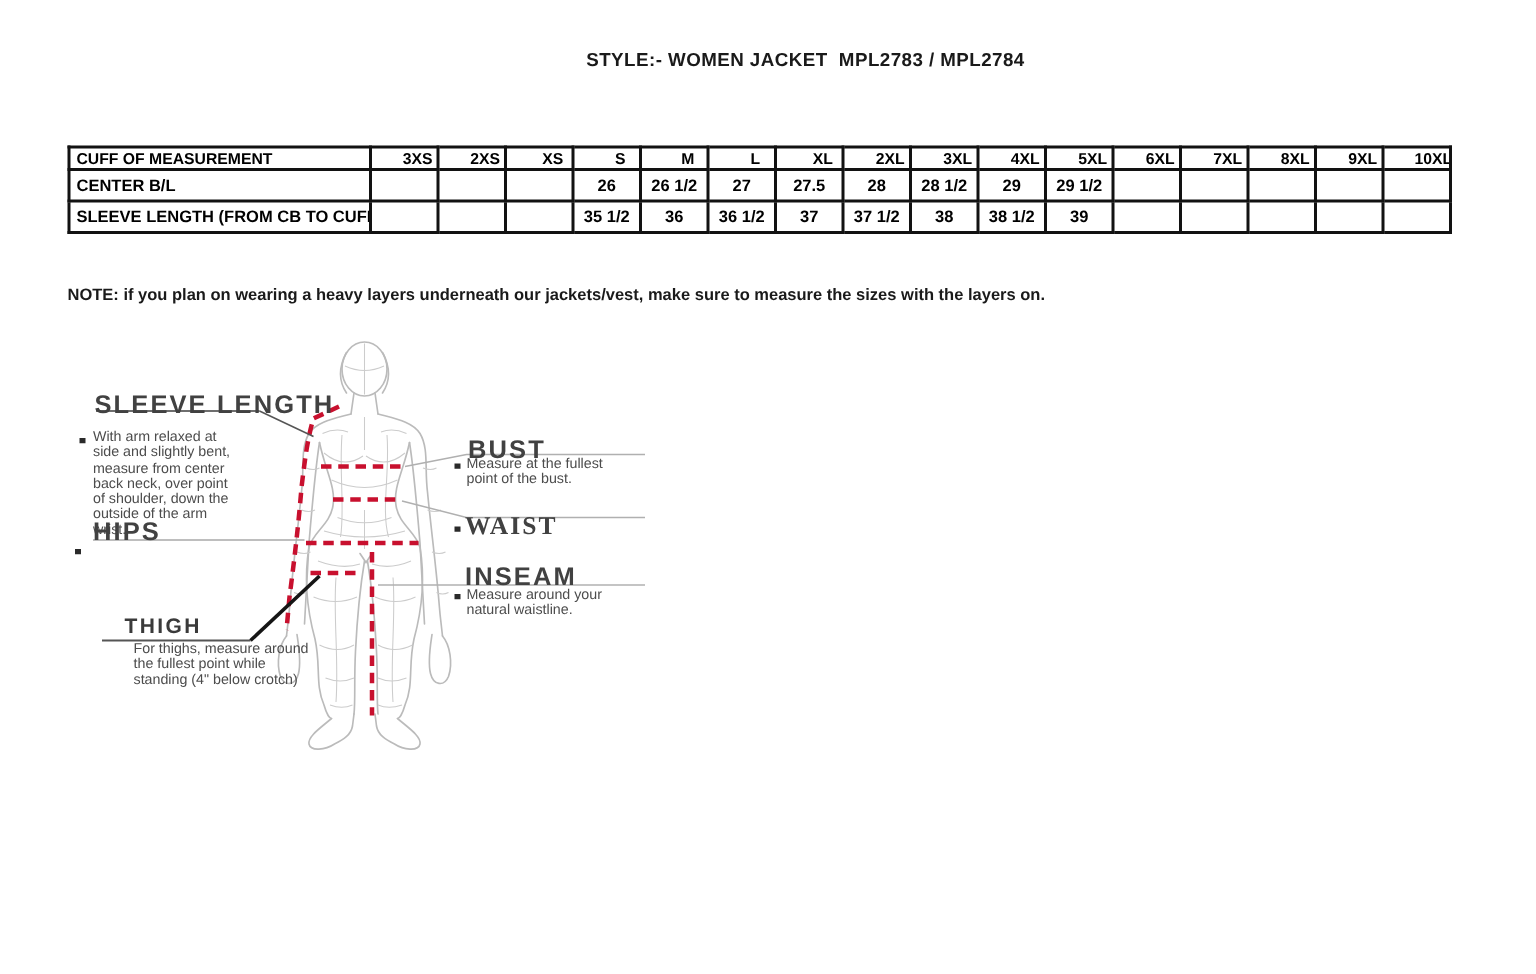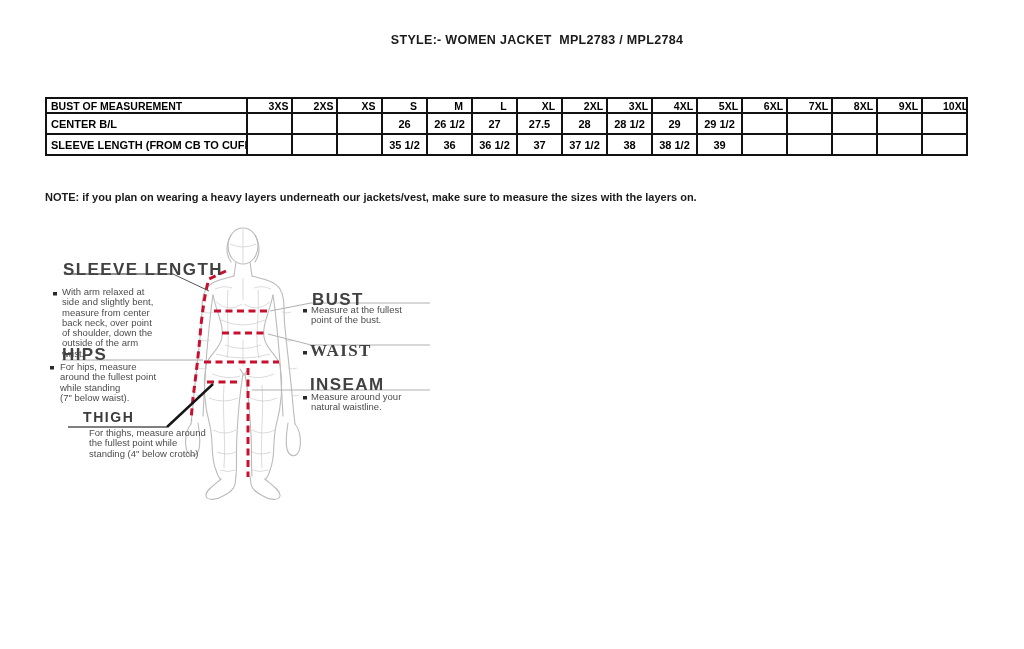--- a/index.html
+++ b/index.html
@@ -78,21 +78,21 @@
         <col>
         <col>
         <col>
         <col>
         <col>
         <col>
         <col>
     </colgroup>
     <thead>
       <tr>
-        <th class="pom">BUST OF MEASUREMENT</th>
+        <th class="pom">CUFF OF MEASUREMENT</th>
         <th>3XS</th>
         <th>2XS</th>
         <th>XS</th>
         <th>S</th>
         <th>M</th>
         <th>L</th>
         <th>XL</th>
         <th>2XL</th>
         <th>3XL</th>
         <th>4XL</th>
@@ -215,21 +215,20 @@
       <rect x="303" y="309" width="4" height="3.5"></rect>
       <rect x="303" y="351" width="4" height="3.5"></rect>
       <rect x="303" y="396" width="4" height="3.5"></rect>
     </g>
   </svg>
 
   <div id="sleeve-title" class="dlabel">SLEEVE LENGTH</div>
   <div id="sleeve-desc" class="ddesc">With arm relaxed at<br>side and slightly bent,<br>measure from center<br>back neck, over point<br>of shoulder, down the<br>outside of the arm<br>wrist.</div>
 
   <div id="hips-title" class="dlabel">HIPS</div>
-  <div id="hips-desc" class="ddesc">For hips, measure<br>around the fullest point<br>while standing<br>(7" below waist).</div>
 
   <div id="thigh-title" class="dlabel big">THIGH</div>
   <div id="thigh-desc" class="ddesc">For thighs, measure around<br>the fullest point while<br>standing (4" below crotch)</div>
 
   <div id="bust-title" class="dlabel">BUST</div>
   <div id="bust-desc" class="ddesc">Measure at the fullest<br>point of the bust.</div>
 
   <div id="waist-title" class="dlabel">WAIST</div>
   <div id="waist-desc" class="ddesc">Measure around your<br>natural waistline.</div>
 

